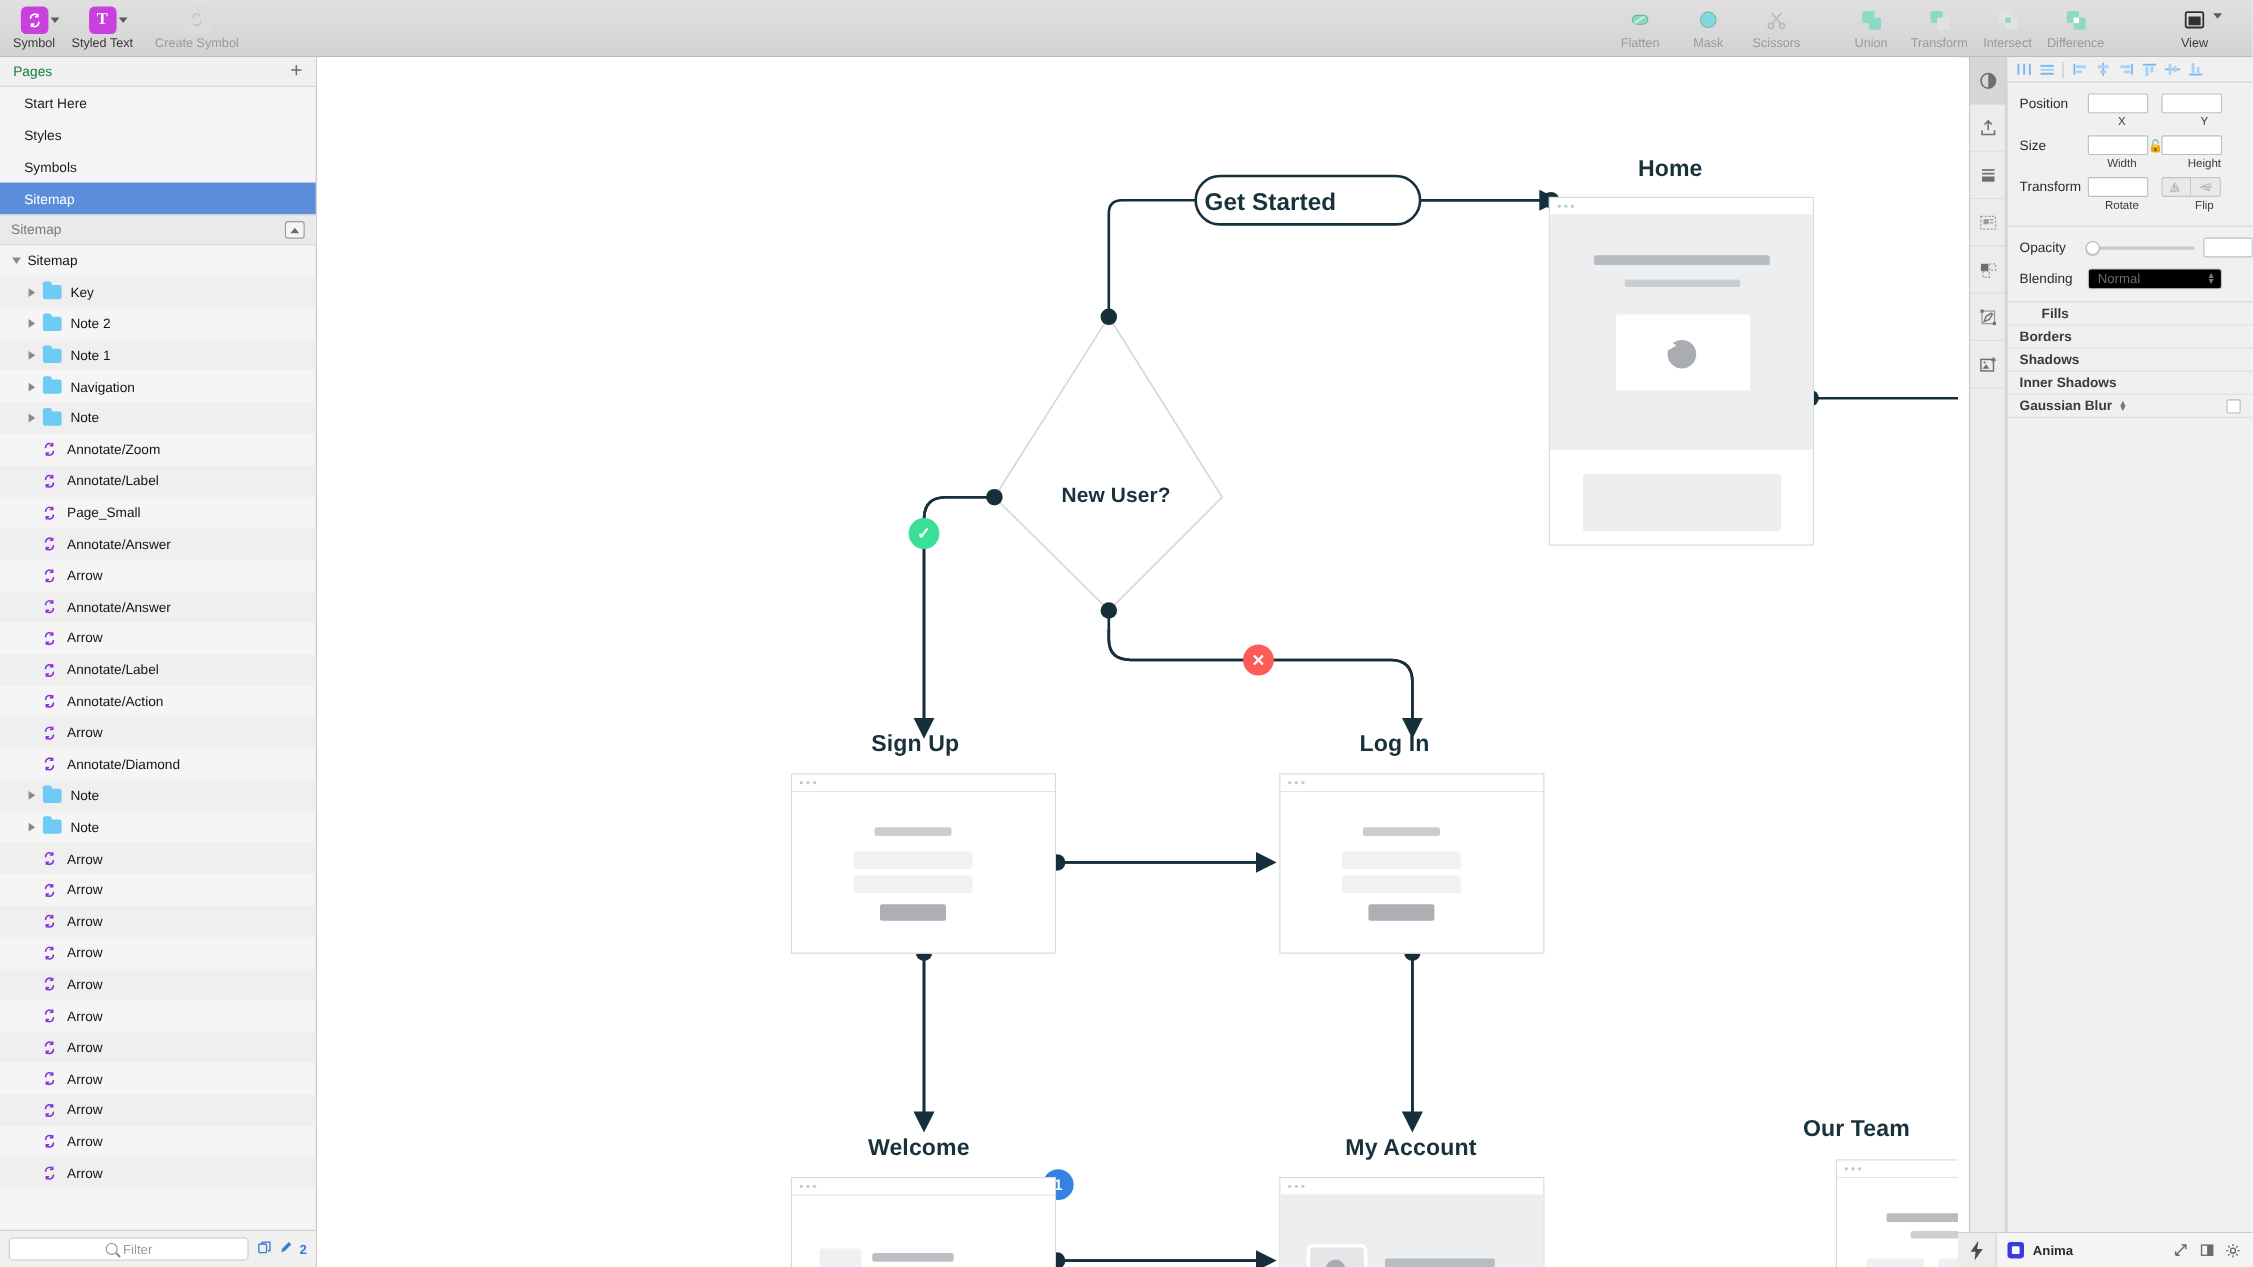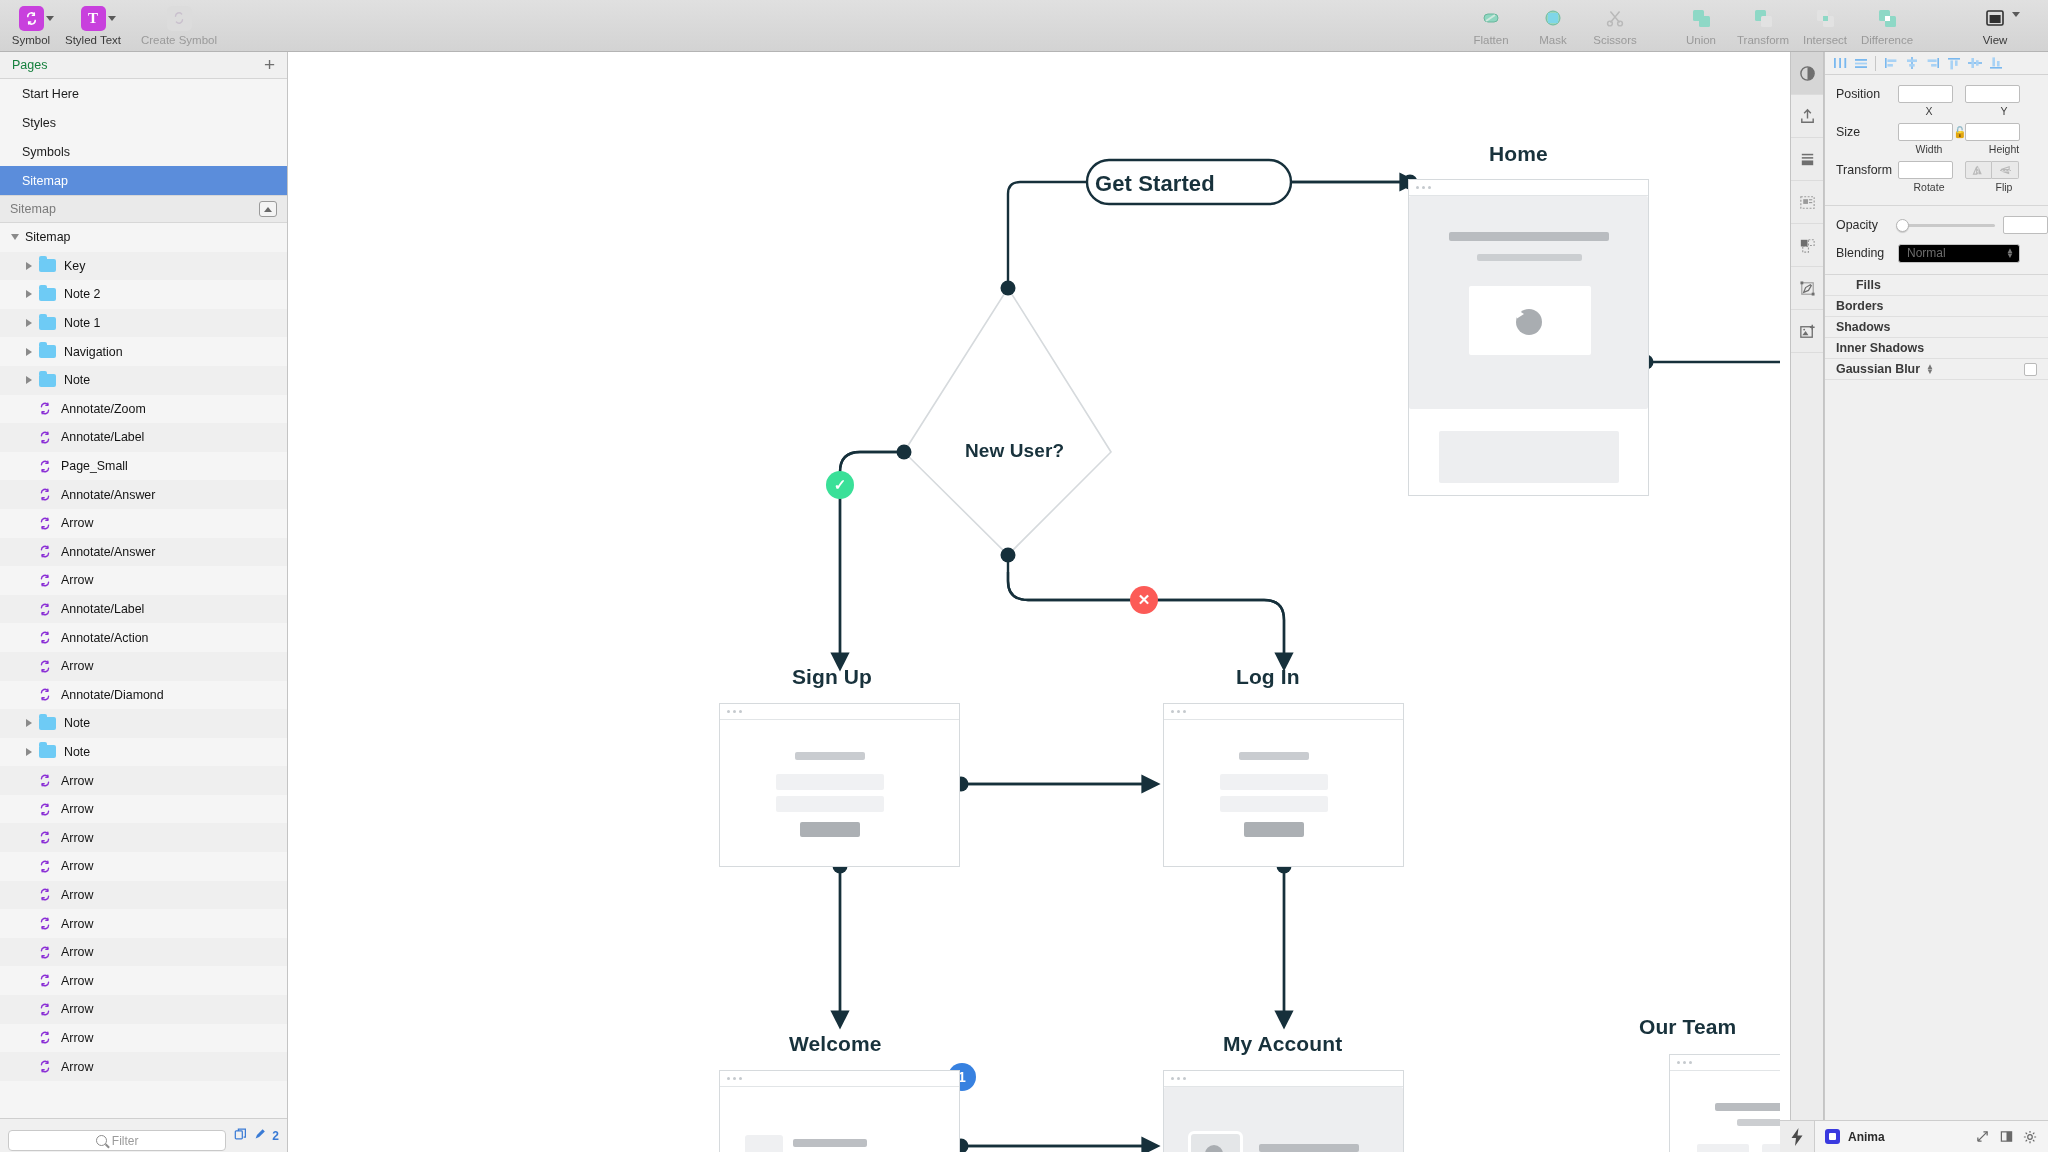--- a/index.html
+++ b/index.html
@@ -67,21 +67,21 @@
   .disc { width:14px; height:14px; display:flex; align-items:center; justify-content:center; margin-right:3px; flex:0 0 auto; }
   .disc i { width:0;height:0;border-top:4.5px solid transparent;border-bottom:4.5px solid transparent;border-left:6px solid #8a8a8a; display:block;}
   .disc.open i { border-left:4.5px solid transparent;border-right:4.5px solid transparent;border-top:6px solid #8a8a8a;border-bottom:none;}
   .indent1 { padding-left:22px; }
   .indent2 { padding-left:37px; }
   .folder { width:17px;height:13px;background:#6ecbf5;border-radius:2px 2px 2px 2px; margin-right:8px; position:relative; flex:0 0 auto;}
   .folder:before{content:"";position:absolute;left:0;top:-3px;width:8px;height:4px;background:#6ecbf5;border-radius:2px 2px 0 0;}
   .symico { width:16px;height:15px;margin-right:8px;flex:0 0 auto; color:#8b2fd6; }
   .filterbar {
     height:34px; border-top:1px solid #cfcfcf; background:#f0f0f0;
-    display:flex; padding:11px 8px; gap:8px;
+    display:flex; align-items:center; padding:11px 8px; gap:8px;
   }
   .filterbox {
     flex:1 1 auto; height:21px; background:#fff; border:1px solid #c9c9c9; border-radius:4px;
     display:flex; align-items:center; justify-content:center; gap:5px;
     font-size:12px; color:#9b9b9b;
   }
   .magnifier { width:11px;height:11px;border:1.6px solid #8d8d8d;border-radius:50%;position:relative;display:inline-block; }
   .magnifier:after{content:"";position:absolute;right:-4px;bottom:-2px;width:5px;height:1.6px;background:#8d8d8d;transform:rotate(45deg);}
   .fb-icons { display:flex; align-items:center; gap:5px; color:#3a7bd5; font-size:12px; font-weight:bold; }
 

